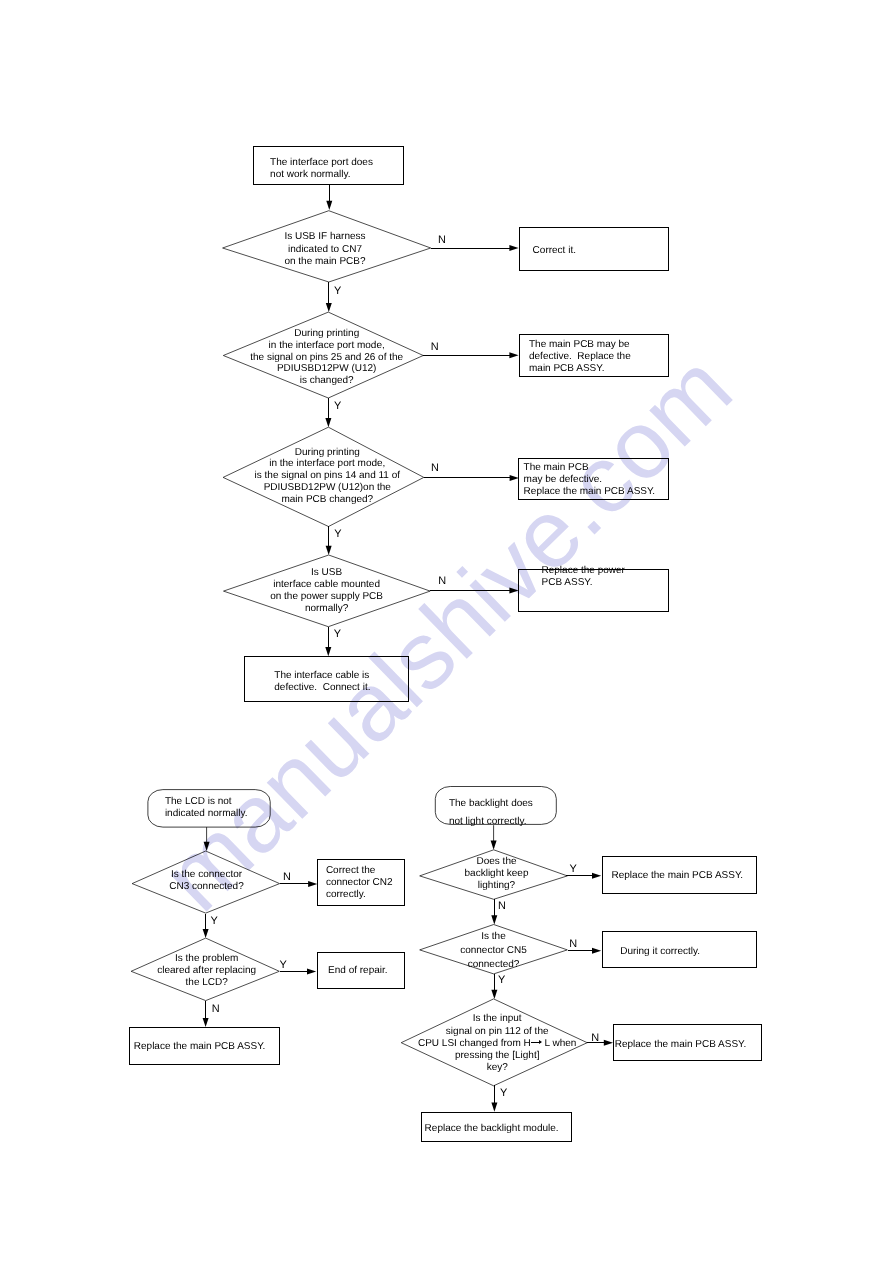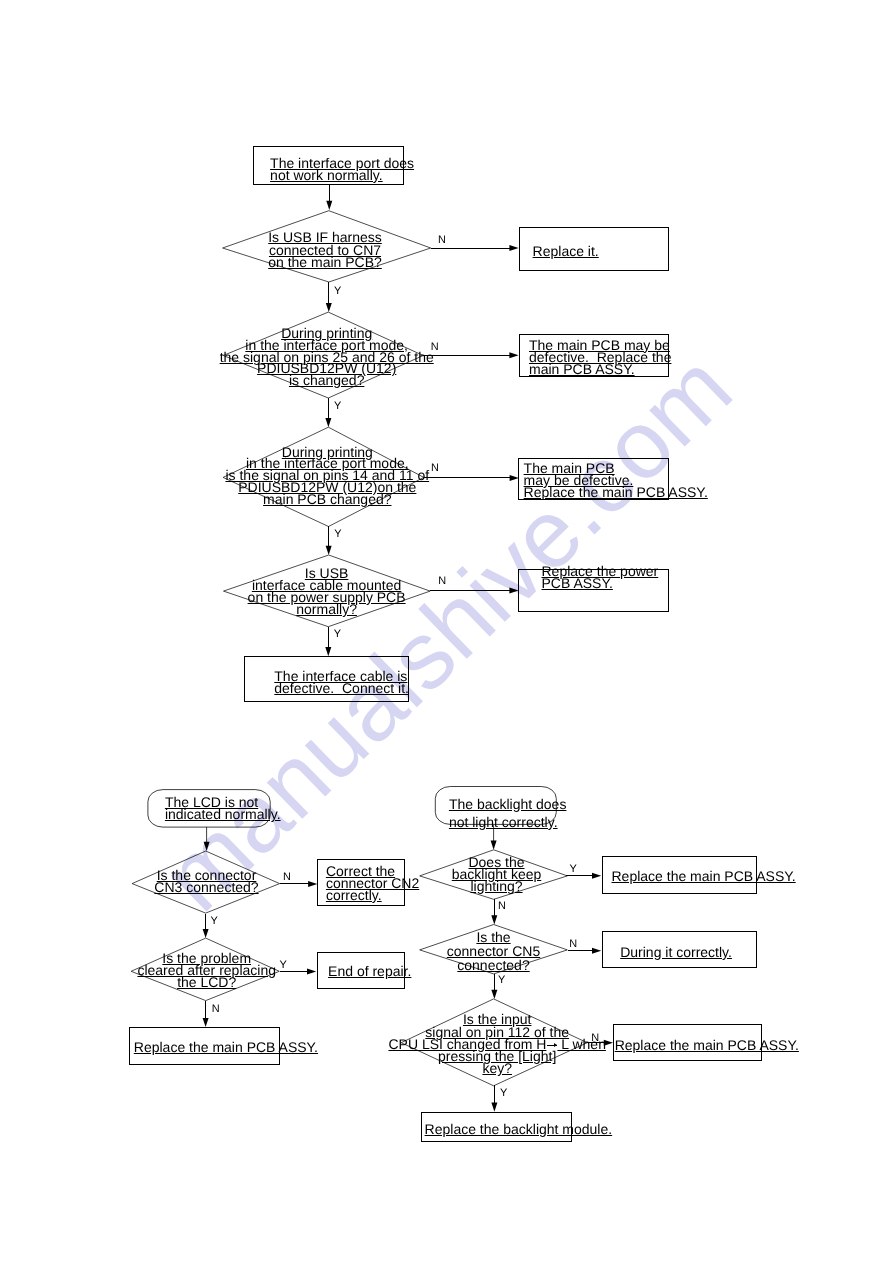--- a/index.html
+++ b/index.html
@@ -9,21 +9,21 @@
   #page{position:absolute;left:0;top:0;width:893px;height:1263px;background:#fff;}
 
   .wm{position:absolute;color:#d6d6f2;font-size:96px;font-weight:400;
       font-family:"Liberation Sans",sans-serif;
       transform:rotate(-44.2deg);transform-origin:0 0;white-space:nowrap;
       line-height:1;}
 
   svg#art{position:absolute;left:0;top:0;width:893px;height:1263px;}
 
   .node{position:absolute;box-sizing:border-box;border:1px solid #000;}
-  .txt{position:absolute;font-size:14px;line-height:12px;white-space:pre;text-decoration:underline;}
+  .txt{position:absolute;font-size:10px;line-height:12px;white-space:pre;}
   .ctr{text-align:center;}
   .elbl{position:absolute;font-size:10.95px;line-height:12px;white-space:pre;}
   
   .rarrow{display:inline-block;position:relative;width:10px;height:1px;
           background:#000;vertical-align:2.7px;margin:0 0.5px;}
   .rarrow::after{content:"";position:absolute;right:-0.5px;top:-1.9px;
           border-left:3px solid #000;border-top:2.2px solid transparent;
           border-bottom:2.2px solid transparent;}
 </style>
 </head>
@@ -86,24 +86,24 @@
       <polygon points="601.2,950.8 592,953.8 592,947.8" fill="#000"></polygon>
       <line x1="587.2" y1="1042.7" x2="606.8" y2="1042.7" stroke="#000" stroke-width="1" shape-rendering="crispEdges"></line>
       <polygon points="613,1042.7 603.8,1045.7 603.8,1039.7" fill="#000"></polygon>
     </svg>
 
   <div id="nodes">
       <div class="node" style="left: 253.4px; top: 145.9px; width: 151.1px; height: 38.8px;"></div>
       <div class="txt" style="line-height: 12.1px; left: 270.1px; top: 156.6px;">The interface port does
 not work normally.</div>
       <div class="txt ctr" style="line-height: 12.3px; left: 25px; width: 600px; top: 231.4px;">Is USB IF harness
-connected to CN7
+indicated to CN7
 on the main PCB?</div>
       <div class="node" style="left: 518.6px; top: 227.2px; width: 150.6px; height: 43.4px;"></div>
-      <div class="txt" style="line-height: 12.1px; left: 532.6px; top: 245.4px;">Replace it.</div>
+      <div class="txt" style="line-height: 12.1px; left: 532.6px; top: 245.4px;">Correct it.</div>
       <div class="txt ctr" style="line-height: 11.7px; left: 26.7px; width: 600px; top: 328.1px;">During printing
 in the interface port mode,
 the signal on pins 25 and 26 of the
 PDIUSBD12PW (U12)
 is changed?</div>
       <div class="node" style="left: 518.6px; top: 333.6px; width: 150.4px; height: 43px;"></div>
       <div class="txt" style="line-height: 12px; left: 529px; top: 338.5px;">The main PCB may be
 defective.  Replace the
 main PCB ASSY.</div>
       <div class="txt ctr" style="line-height: 11.85px; left: 27.3px; width: 600px; top: 446.5px;">During printing

